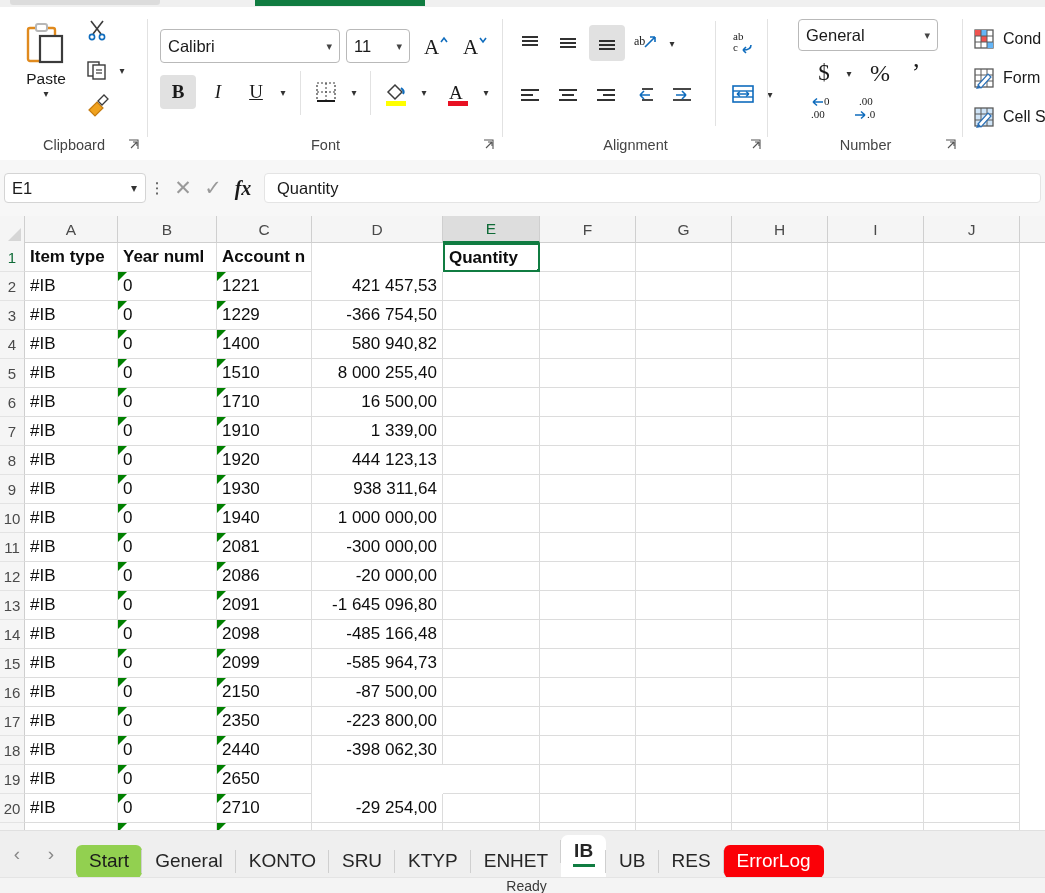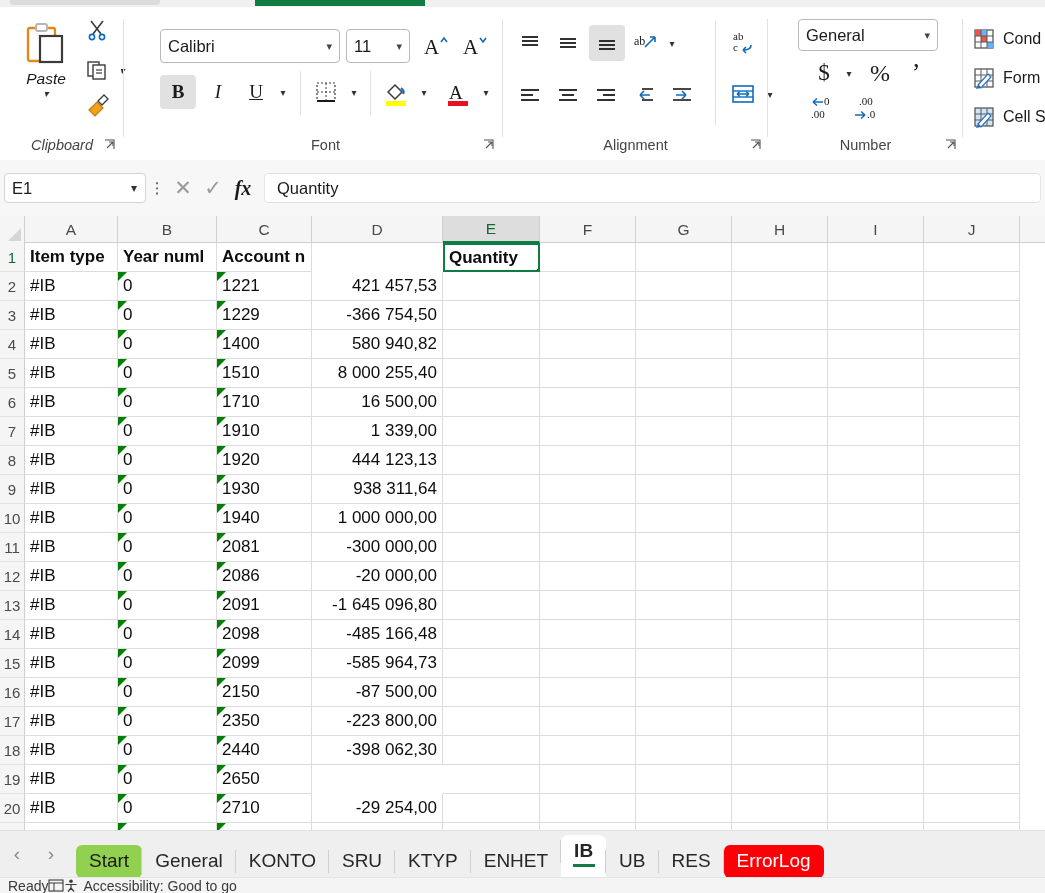--- a/index.html
+++ b/index.html
@@ -42,21 +42,21 @@
   }
   .grp-launcher {
     position: absolute; bottom: 9px; font-size: 12px; color: #555;
     line-height: 1; cursor: pointer;
   }
   .grp-sep {
     position: absolute; top: 12px; width: 1px; height: 118px; background: #e2e2e2;
   }
 
   
-  .g-clipboard { left: 0; width: 124px; font-style: italic; }
+  .g-clipboard { left: 0; width: 148px; }
   .paste-btn {
     position: absolute; left: 12px; top: 10px; width: 68px; height: 110px;
     border-radius: 4px; cursor: pointer;
     display: flex; flex-direction: column; align-items: center;
   }
   .paste-label { font-size: 15.5px; color: #1a1a1a; margin-top: 3px; }
   .caret-sm { font-size: 10px; color: #333; margin-top: 1px; line-height: 1; }
   .mini-btn {
     position: absolute; border-radius: 3px; cursor: pointer;
     display: flex; align-items: center; justify-content: center;
@@ -209,21 +209,21 @@
   .stab.colored-green { background: #92d050; color: #1a1a1a; }
   .stab.colored-red { background: #fb0007; color: #ffffff; }
   .stab-spacer { width: 8px; }
 
   
   .statusbar {
     position: absolute; top: 877px; left: 0; width: 1045px; height: 16px;
     background: #f4f4f4; border-top: 1px solid #e4e4e4;
     display: flex; align-items: center; 
     padding-left: 8px; overflow: hidden;
-    font-size: 14px; color: #3a3a3a;
+    font-size: 14px; color: #3a3a3a; flex-direction: column;
   }
   .sb-item { display: flex; align-items: center; gap: 5px; white-space: nowrap; }
   svg { display: block; }
 </style>
 </head>
 <body>
 
 <div id="app">
 
   <div class="tabstrip">

